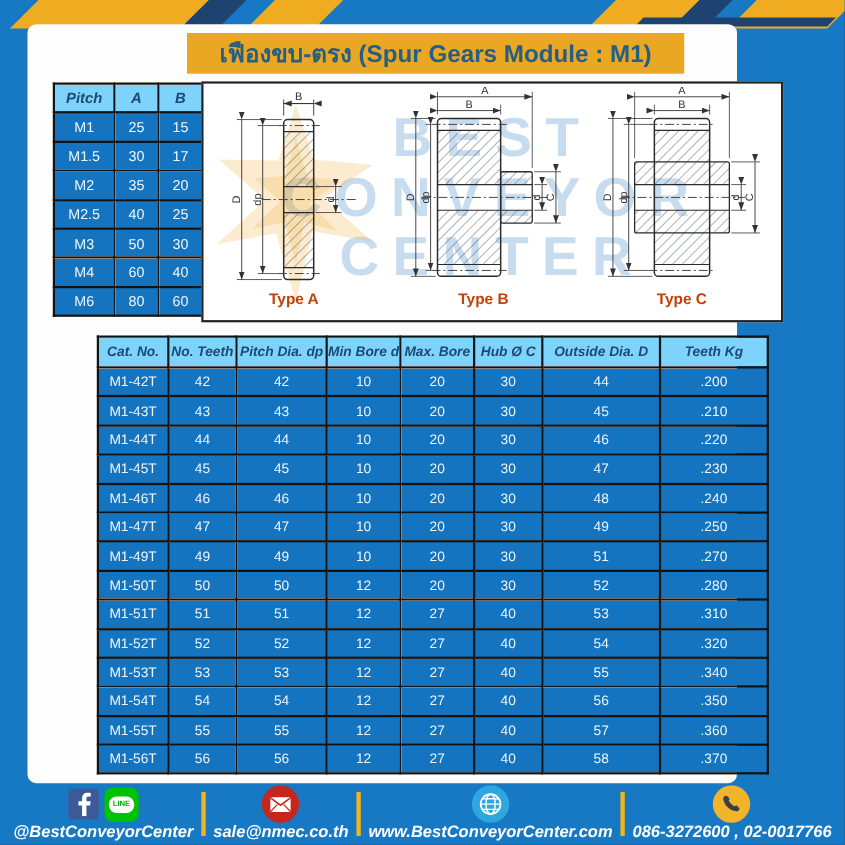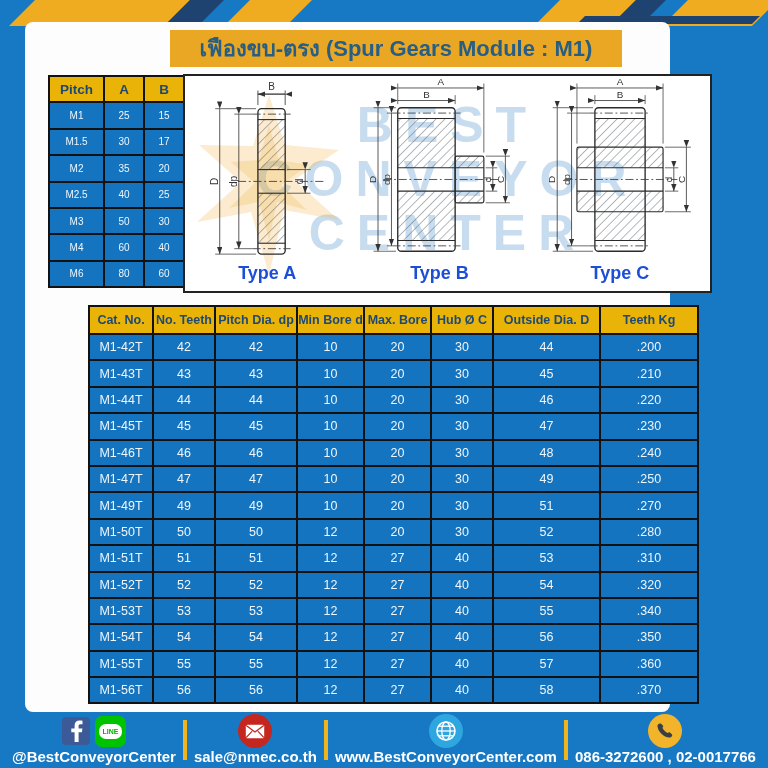--- a/index.html
+++ b/index.html
@@ -10,56 +10,56 @@
   .stripe.yellow{background:#EFAC20;}
   .stripe.navy{background:#1E4370;}
   .navy-band{position:absolute;background:#1E4370;transform:skewX(-45deg);transform-origin:top left;}
   
   .panel{position:absolute;left:25px;top:22px;width:645px;height:690px;background:#FDFDFD;border-radius:8px;}
   .title-banner{position:absolute;left:145px;top:8px;width:452px;height:37px;background:#E9A724;
         color:#265E85;font-weight:bold;font-size:22px;display:flex;align-items:center;justify-content:center;}
   
   table{border-collapse:collapse;table-layout:fixed;}
   th,td{border:2px solid #121212;text-align:center;padding:0;overflow:hidden;white-space:nowrap;}
-  th{background:#eab308;color:#1D4A73;font-weight:bold;}
+  th{background:#7dd3fc;color:#1D4A73;font-weight:bold;font-style:italic;}
   td{background:#1474BF;color:#EFF6FC;}
   .pitch-table{position:absolute;left:23px;top:53px;width:129px;}
   .pitch-table th{height:24.4px;font-size:13.5px;}
-  .pitch-table td{height:24.4px;font-size:10px;}
+  .pitch-table td{height:24.4px;font-size:13px;}
   .pitch-table th:nth-child(1),.pitch-table td:nth-child(1){width:53px;}
   .pitch-table th:nth-child(2),.pitch-table td:nth-child(2){width:38px;}
   .pitch-table th:nth-child(3),.pitch-table td:nth-child(3){width:38px;}
   
   .drawings{position:absolute;left:158px;top:52px;width:529px;height:219px;background:#fff;
         border:2px solid #222;box-sizing:border-box;display:flex;justify-content:space-around;align-items:flex-start;}
   .watermark{position:absolute;left:0;top:22px;width:100%;text-align:center;z-index:0;
         color:#C7DDEF;font-weight:bold;font-size:50px;line-height:54px;letter-spacing:12px;}
   .wm-logo{position:absolute;left:4px;top:14px;z-index:0;opacity:.5;}
   .fig{position:relative;z-index:1;display:flex;flex-direction:column;align-items:center;padding-top:3px;}
   .fig svg{display:block;}
-  .type-label{font-weight:bold;font-size:18px;color:#1d4ed8;margin-top:1px;}
+  .type-label{font-weight:bold;font-size:14px;color:#c2410c;margin-top:1px;}
   .dimtxt{font-size:11px;fill:#333;font-weight:normal;}
   
   .spec-table{position:absolute;left:63px;top:283px;width:593px;}
   .spec-table th{height:26px;font-size:12.5px;}
   .spec-table td{height:24.4px;font-size:12.5px;}
   .spec-table th:nth-child(1),.spec-table td:nth-child(1){width:62px;}
   .spec-table th:nth-child(2),.spec-table td:nth-child(2){width:60px;}
   .spec-table th:nth-child(3),.spec-table td:nth-child(3){width:80px;text-align:center;}
   .spec-table th:nth-child(4),.spec-table td:nth-child(4){width:65px;}
   .spec-table th:nth-child(5),.spec-table td:nth-child(5){width:65px;}
   .spec-table th:nth-child(6),.spec-table td:nth-child(6){width:60px;}
   .spec-table th:nth-child(7),.spec-table td:nth-child(7){width:105px;}
   .spec-table th:nth-child(8),.spec-table td:nth-child(8){width:96px;}
   
   .footer{position:absolute;left:0;top:712px;width:768px;height:56px;display:flex;align-items:center;
         justify-content:space-between;padding:0 12px;box-sizing:border-box;}
   .fgroup{display:flex;flex-direction:column;align-items:center;gap:1px;cursor:pointer;}
   .ficons{display:flex;gap:5px;align-items:center;height:32px;}
-  .ftext{color:#fff;font-weight:bold;font-size:15px;white-space:nowrap;}
+  .ftext{color:#fff;font-weight:bold;font-size:15px;white-space:nowrap;font-style:italic;}
   .fdivider{width:4px;height:40px;background:#F0B41F;}
   .fb-icon{width:28px;height:28px;background:#3D5A98;border-radius:4px;display:flex;align-items:center;justify-content:center;}
   .line-icon{width:31px;height:31px;background:#00C300;border-radius:7px;position:relative;display:flex;align-items:center;justify-content:center;}
   .line-bubble{width:23px;height:15px;background:#fff;border-radius:7px;color:#00B300;font-size:7px;font-weight:bold;
         display:flex;align-items:center;justify-content:center;letter-spacing:0;}
   .circle-icon{width:34px;height:34px;border-radius:50%;display:flex;align-items:center;justify-content:center;}
   .mail-bg{background:#C5271E;}
   .globe-bg{background:#2EA7E0;}
   .phone-bg{background:#F2B42A;}
 </style>

